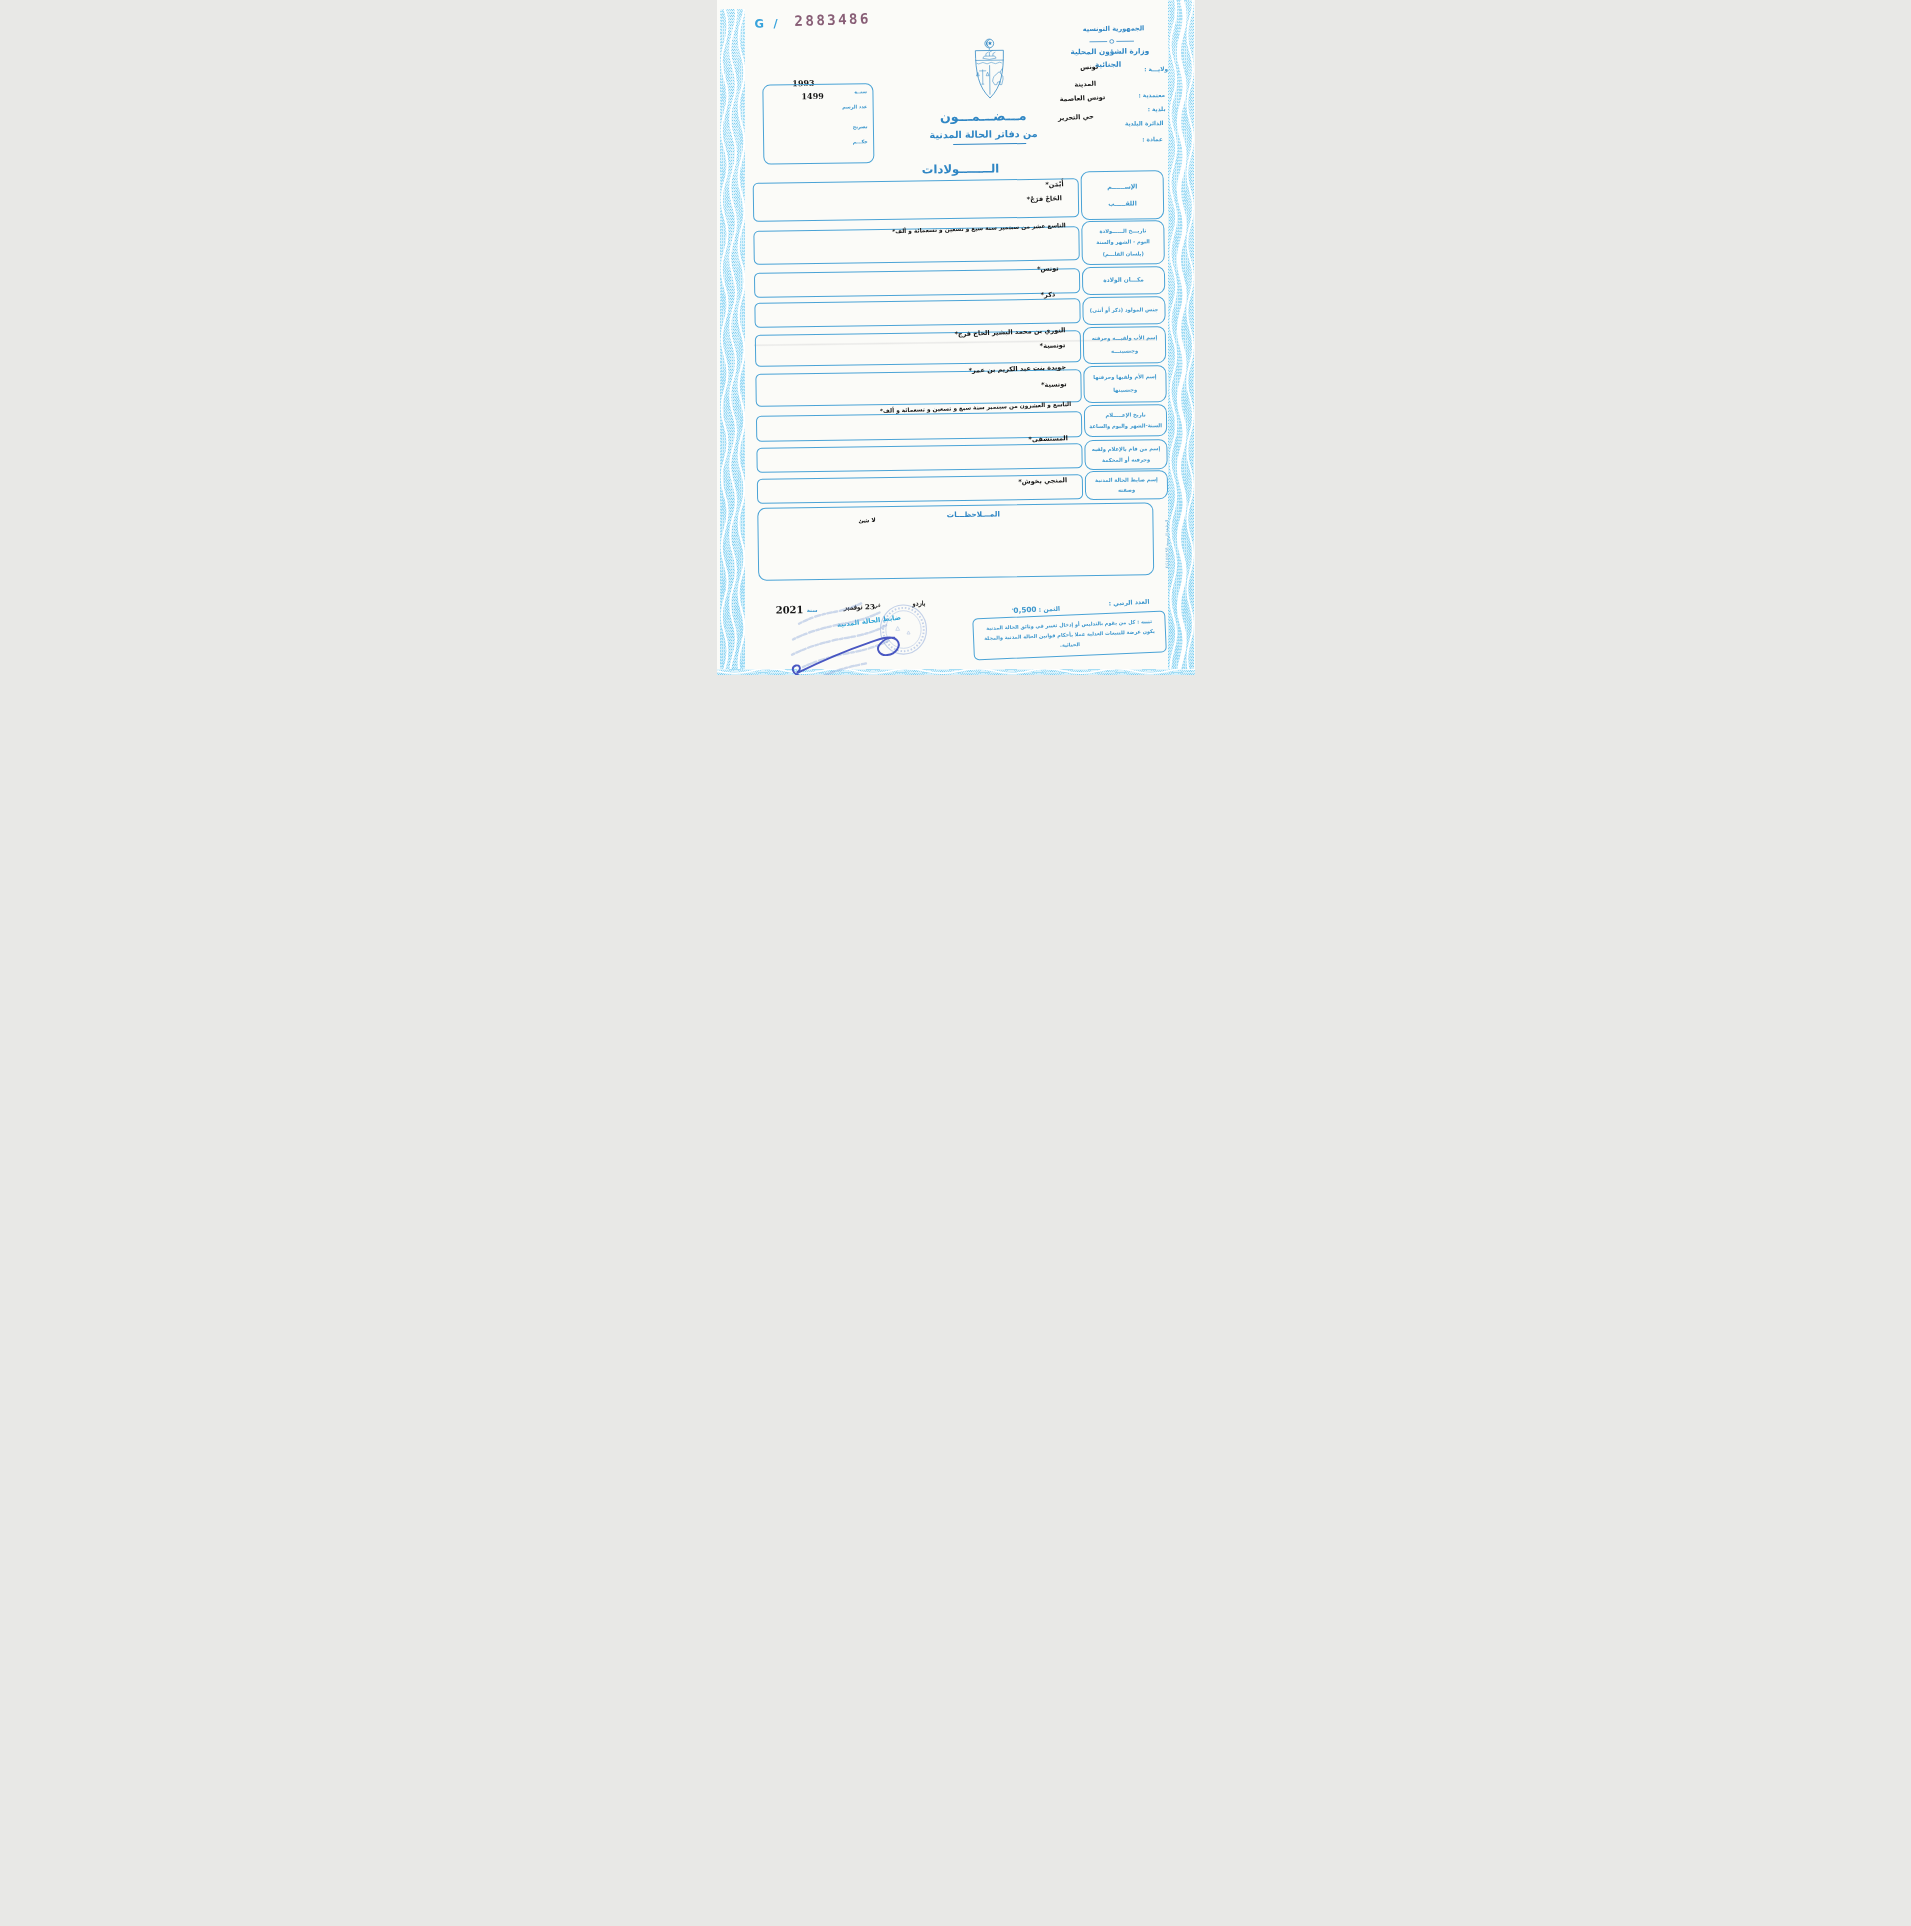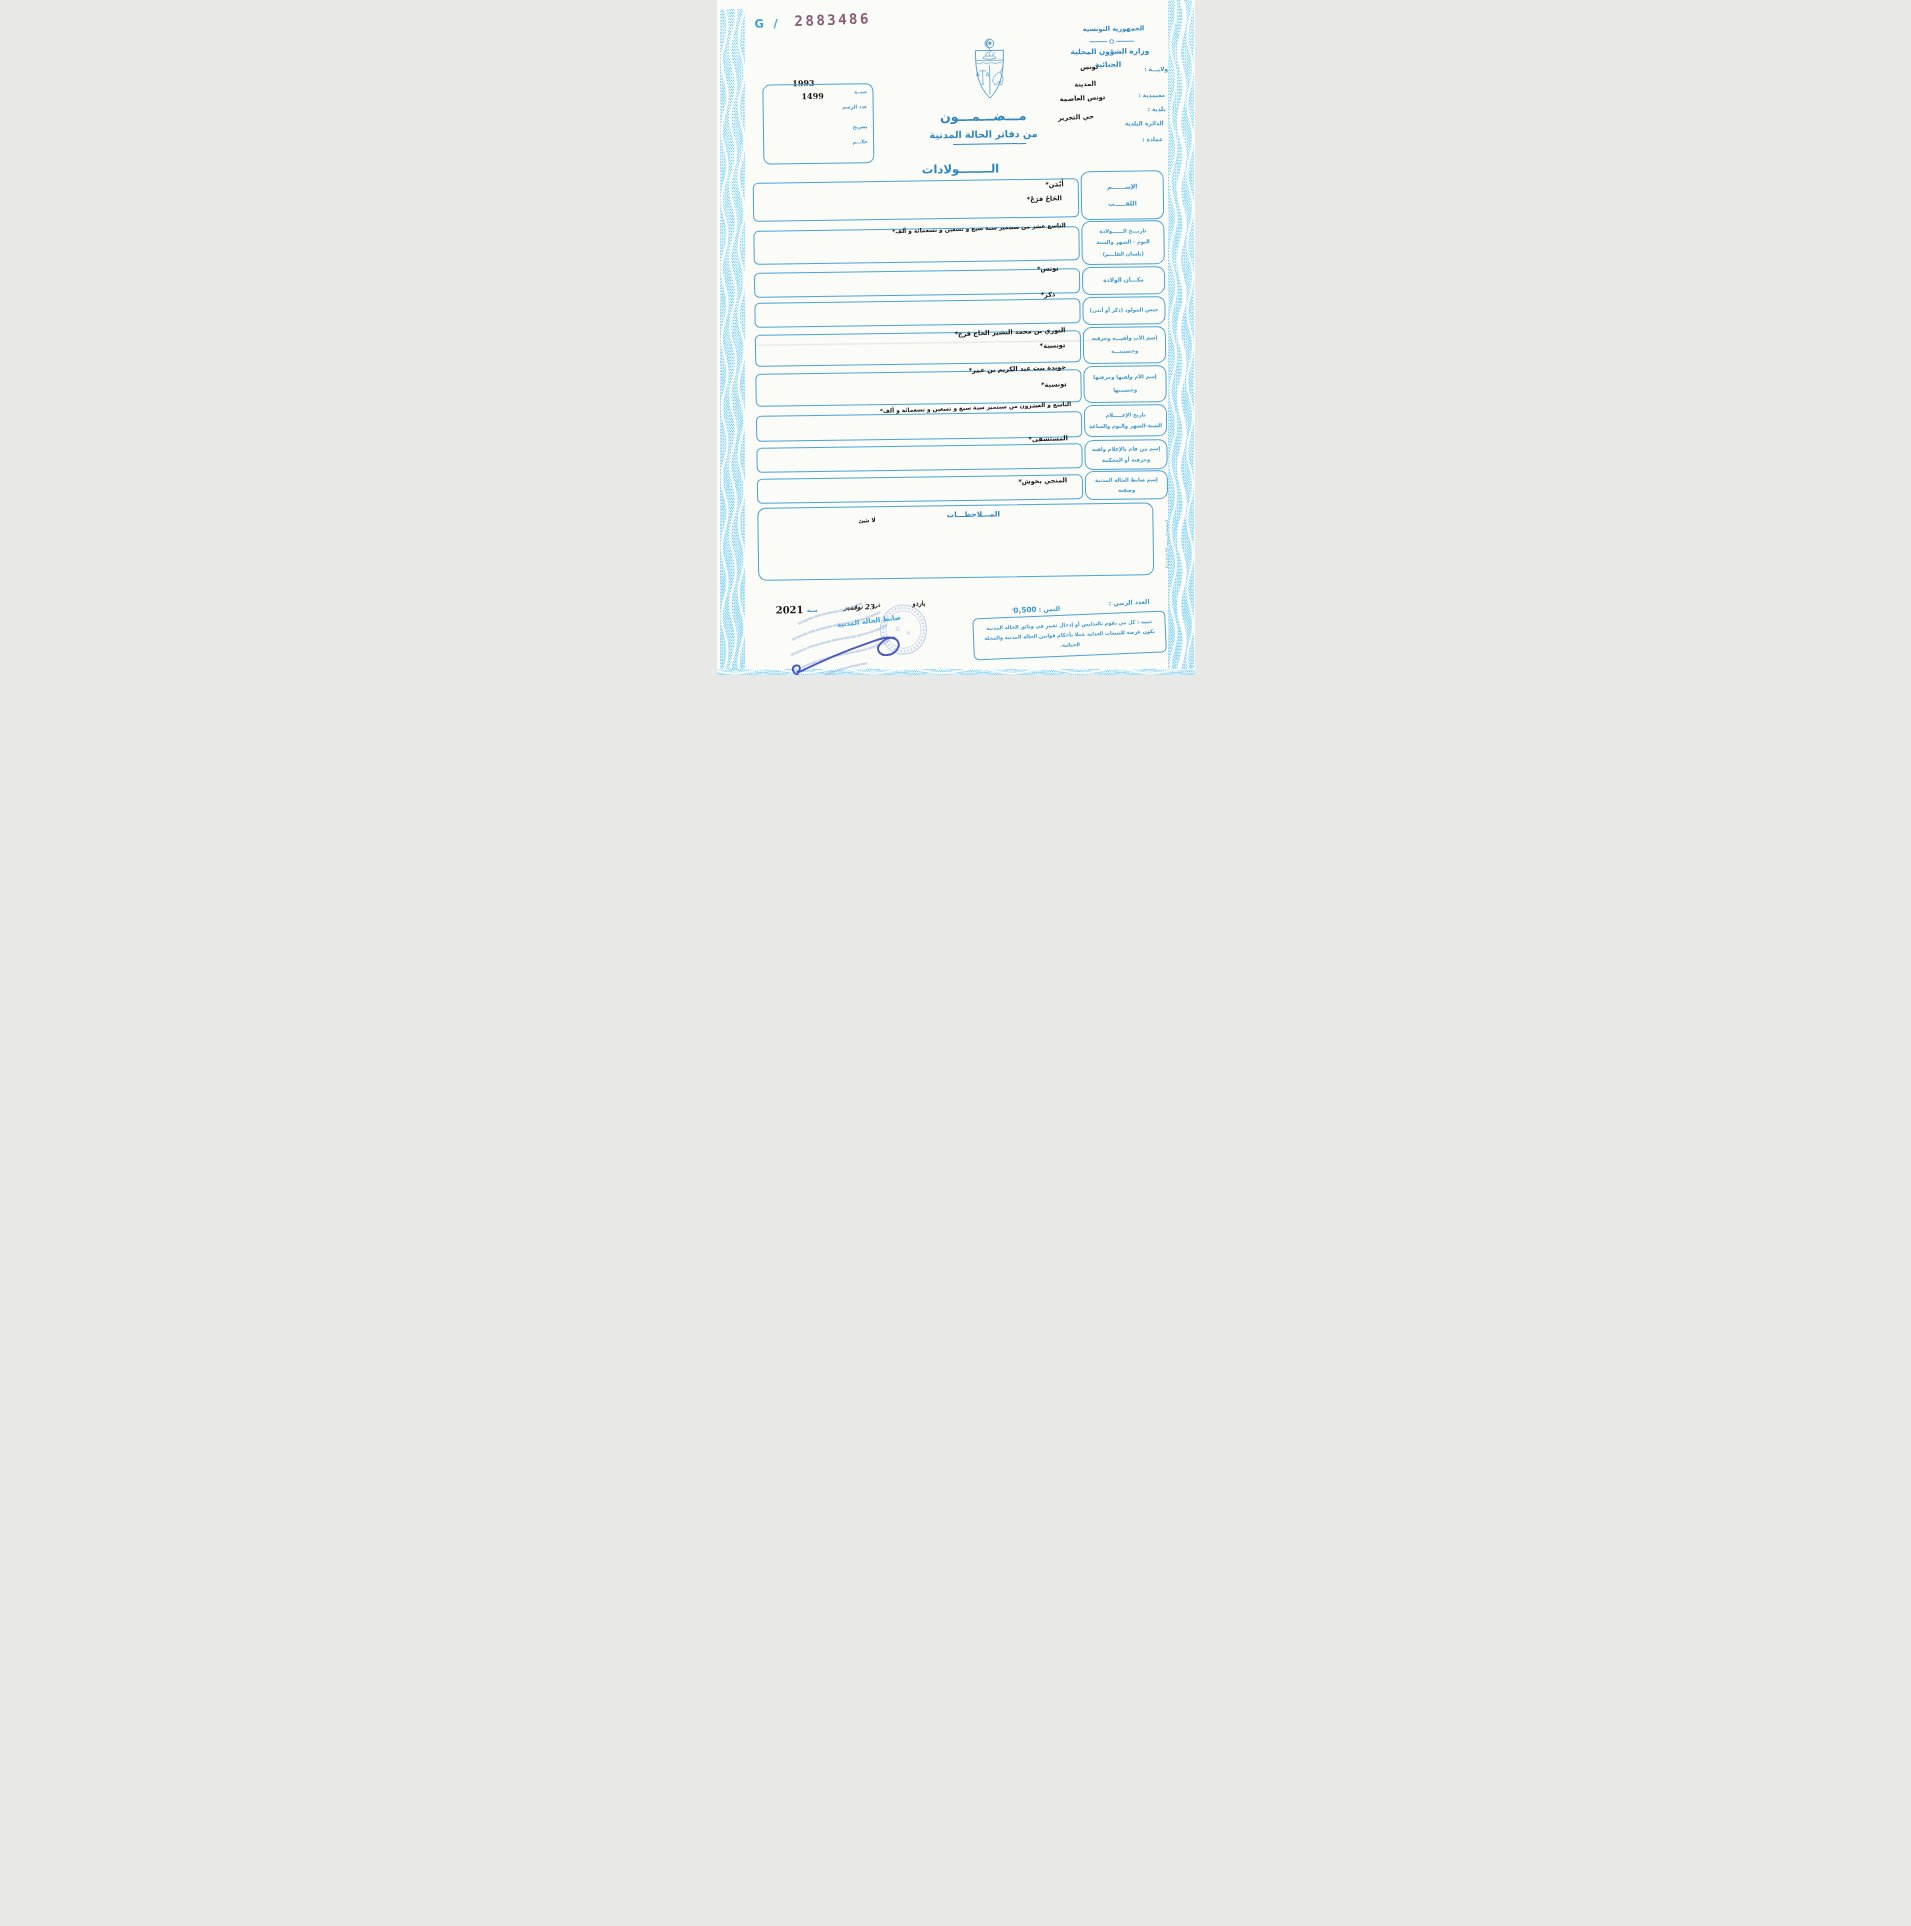--- a/index.html
+++ b/index.html
@@ -72,21 +72,21 @@
   
   .serial-label{left:388px;top:601px;font-size:6.2px;font-weight:bold;color:#3d97cd;direction:rtl;transform:rotate(-2deg);}
   .price{left:291px;top:606px;font-size:6.2px;font-weight:bold;color:#3d97cd;direction:rtl;transform:rotate(-2deg);}
   .price .val{font-size:7.3px;}
   .price sup{font-size:3.5px;}
   .warn-box{left:252px;top:616px;width:193px;height:42px;border:1px solid #4aa3d6;border-radius:5.4px;
     transform:rotate(-1.6deg);display:flex;align-items:center;box-sizing:border-box;padding:2.3px 6.2px;}
   .warn-text{direction:rtl;text-align:center;color:#3f98ce;font-size:5px;font-weight:600;line-height:1.95;}
   .f-place{left:164px;top:599px;font-size:6.5px;margin-left:28px;}
   .f-in{left:153px;top:601px;font-size:5.4px;opacity:.75;}
-  .f-date{left:123px;top:601px;font-size:7px;direction:rtl;font-style:italic;}
+  .f-date{left:123px;top:601px;font-size:7px;direction:rtl;}
   .f-yearword{left:86px;top:605px;font-size:5.4px;font-weight:600;color:#3d97cd;}
   .f-year{left:55px;top:602px;font-size:10px;}
   .officer{left:116px;top:616px;font-size:6.7px;font-weight:bold;color:#2da3d6;transform:rotate(-6deg);}
   .stamp-svg{left:46px;top:595px;width:181px;height:79px;}
 </style>
 </head>
 <body>
 
 <div class="page">
 

